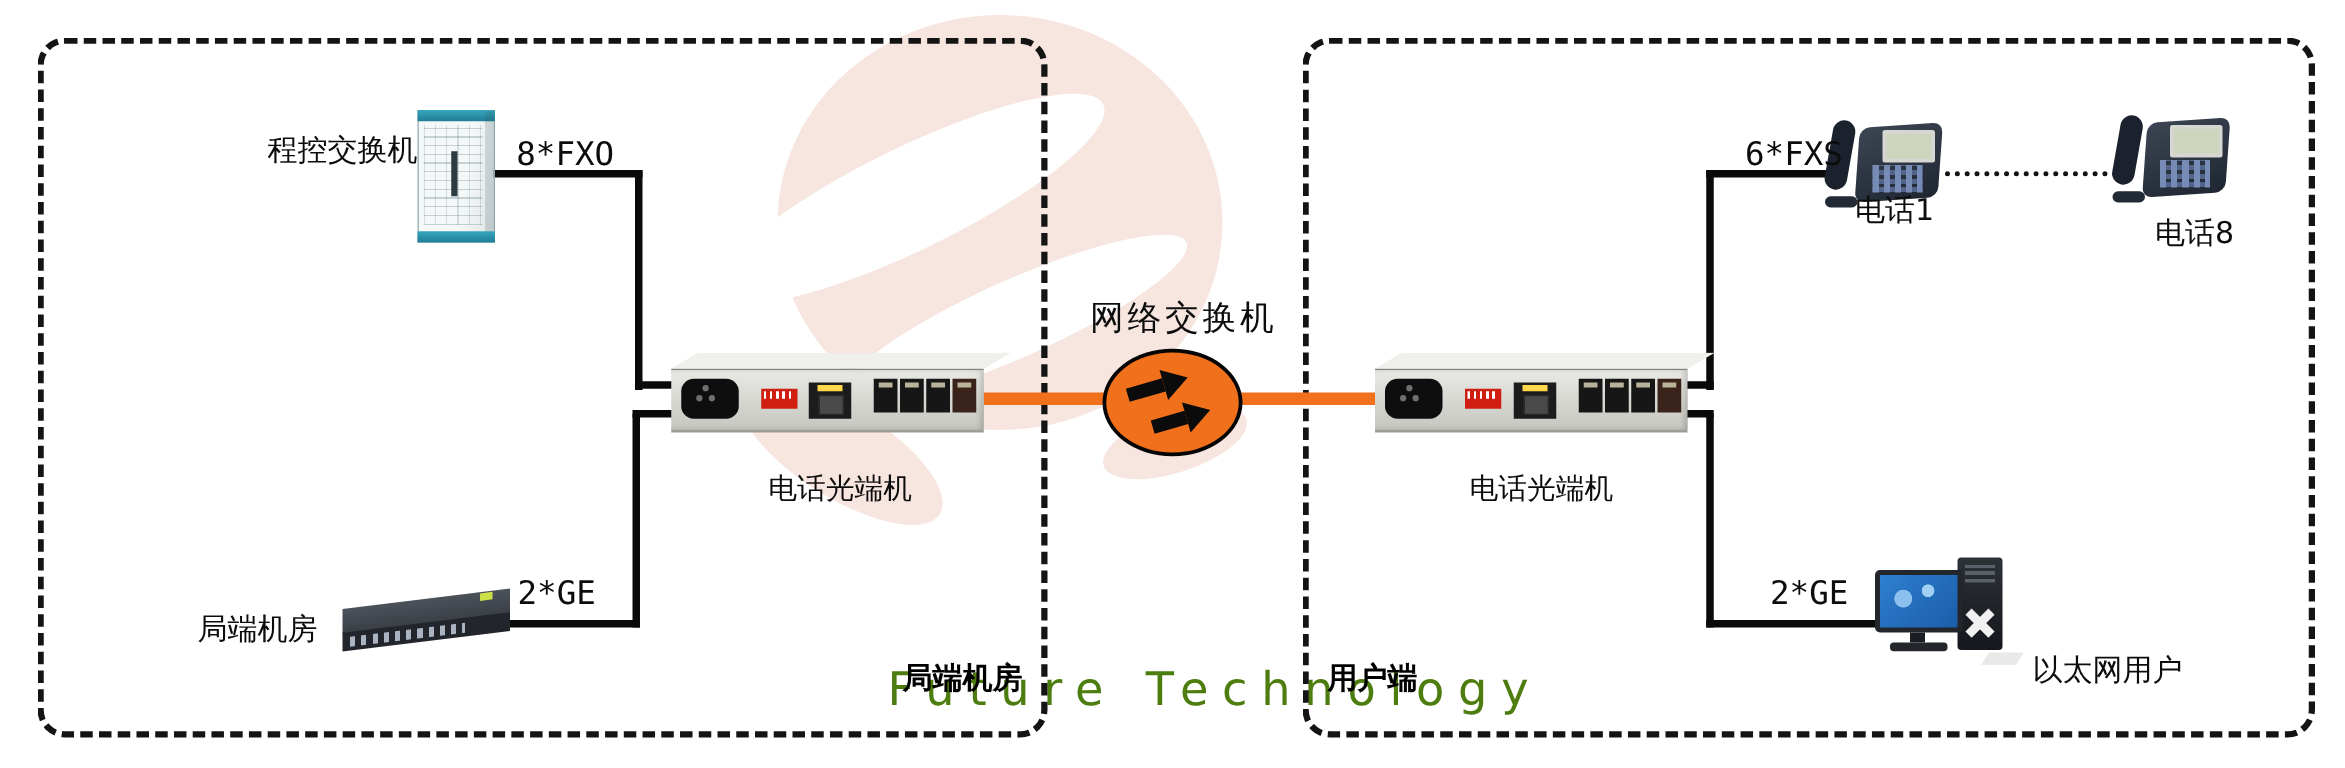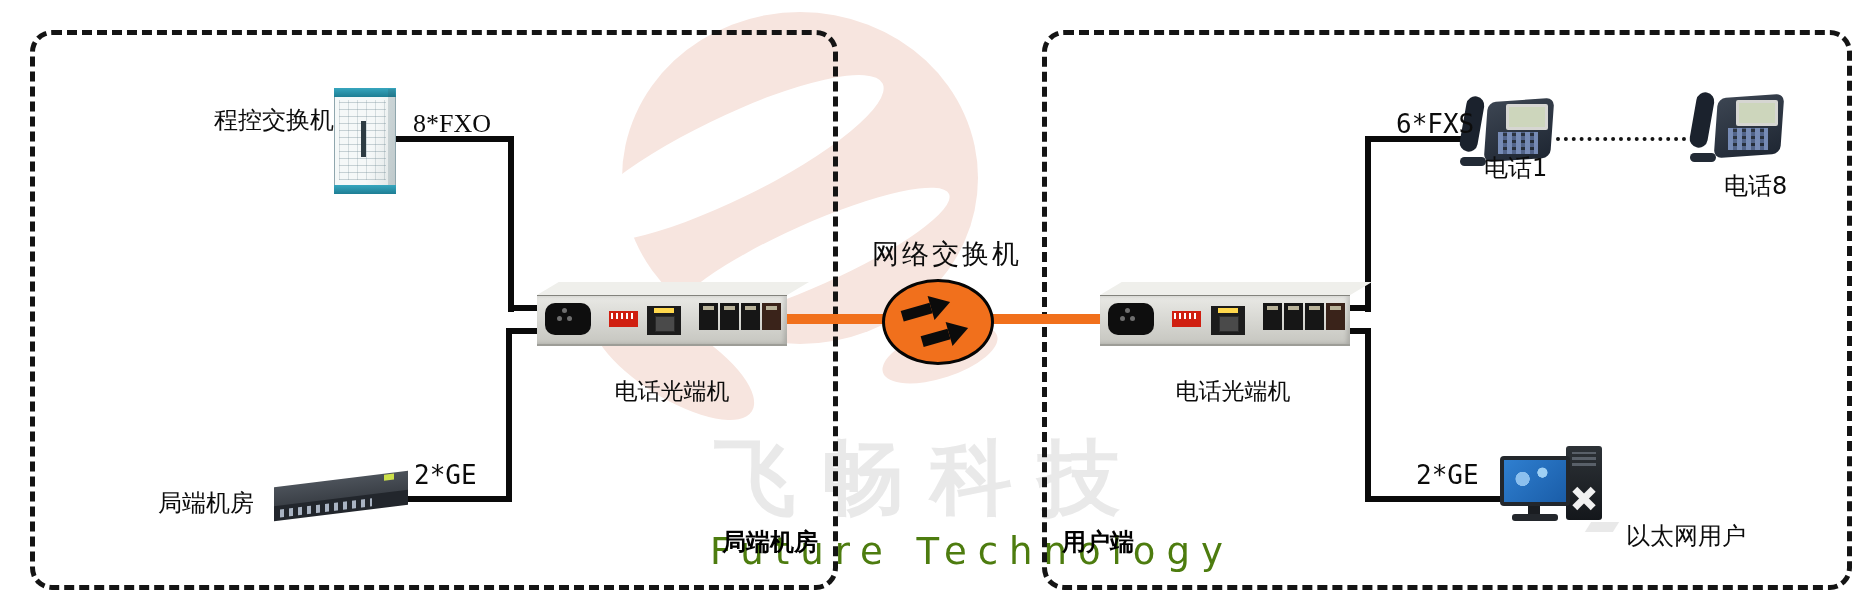--- a/index.html
+++ b/index.html
@@ -97,37 +97,36 @@
 </head>
 <body>
 
 <div class="canvas">
 
   <div class="abs wm-circle"></div>
   <div class="abs wm-swoosh1"></div>
   <div class="abs wm-swoosh2"></div>
   <div class="abs wm-tail"></div>
   <div class="abs wm-tail2"></div>
-  <div class="abs wm-brand">飞畅科技</div>
   <div class="abs wm-sub">Future Technology</div>
 
   <div class="abs zone-box box-left"></div>
   <div class="abs zone-box box-right"></div>
   <div class="abs zone-label" style="left:722px;top:526px;">局端机房</div>
   <div class="abs zone-label" style="left:1062px;top:526px;">用户端</div>
 
   <div class="abs cn-label" style="left:214px;top:104px;">程控交换机</div>
   <div class="abs pbx-cab" style="left:334px;top:88px;">
     <div class="cab-top"></div>
     <div class="cab-panel"></div>
     <div class="cab-slot"></div>
     <div class="cab-shade"></div>
     <div class="cab-bot"></div>
   </div>
-  <div class="abs port-label" style="left:413px;top:109px;font-family:Liberation Serif, serif;">8*FXO</div>
+  <div class="abs port-label" style="left:413px;top:109px;">8*FXO</div>
   <div class="abs wire" style="left:392px;top:136px;width:122px;height:6px;"></div>
   <div class="abs wire" style="left:508px;top:136px;width:6px;height:176px;"></div>
   <div class="abs wire" style="left:508px;top:305px;width:34px;height:6px;"></div>
 
   <div class="abs cn-label" style="left:158px;top:487px;">局端机房</div>
   <div class="abs net-switch" style="left:268px;top:472px;">
     <div class="sw-top">
         <div class="sw-sticker"></div>
       </div>
     <div class="sw-front">

